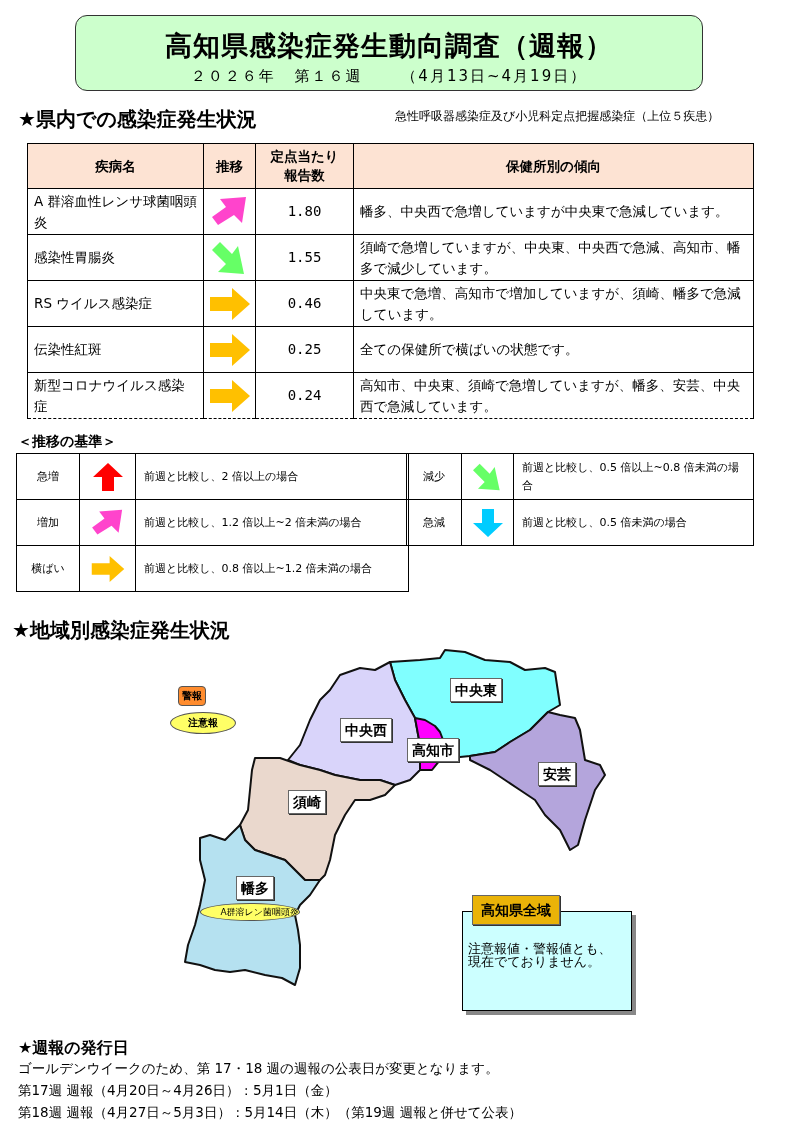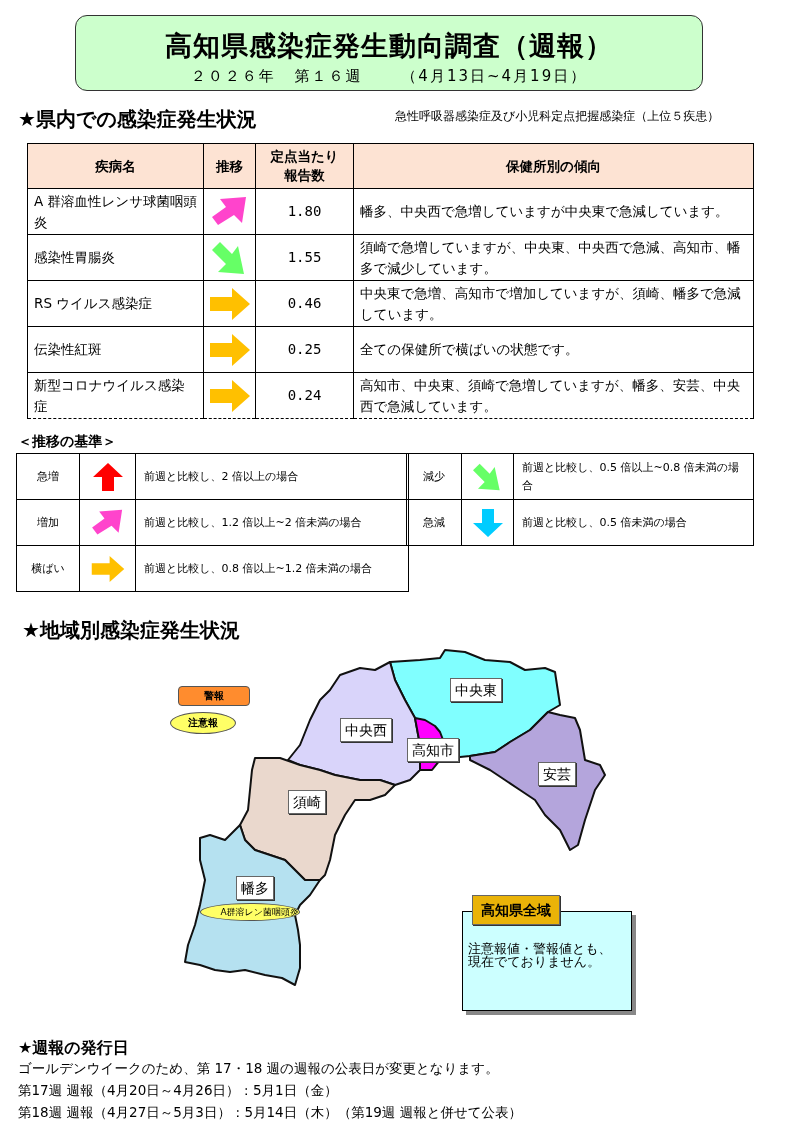--- a/index.html
+++ b/index.html
@@ -37,24 +37,24 @@
   table.legend td { border: 1.5px solid #000; height: 46px; vertical-align: middle; }
   table.legend td.lbl { text-align: center; }
   table.legend td.ic { text-align: center; }
   table.legend td.desc { padding: 0 8px; line-height: 18px; }
 
   .arrow { display: inline-block; vertical-align: middle; }
 
   .map { position: absolute; left: 120px; top: 640px; width: 520px; height: 370px; }
   .map-label {
     position: absolute; background: #fff; border: 1px solid #666; box-shadow: 1px 1px 0 #333;
-    font-size: 14px; font-weight: normal; padding: 2px 4px; line-height: 18px; white-space: nowrap;
+    font-size: 14px; font-weight: bold; padding: 2px 4px; line-height: 18px; white-space: nowrap;
   }
   .legend-warn {
-    position: absolute; left: 178px; top: 686px; width: 72px; height: 20px;
+    position: absolute; left: 178px; top: 686px; width: 28px; height: 20px;
     background: #ff8c2e; border: 1px solid #555; border-radius: 4px;
     font-size: 10px; font-weight: bold; text-align: center; line-height: 18px;
   }
   .legend-caution {
     position: absolute; left: 170px; top: 712px; width: 66px; height: 22px;
     background: #ffff66; border: 1px solid #555; border-radius: 50%;
     font-size: 10px; font-weight: bold; text-align: center; line-height: 20px;
   }
   .map-alert {
     position: absolute; left: 200px; top: 903px; width: 100px; height: 18px;
@@ -220,21 +220,21 @@
     <td class="ic">
       <svg class="arrow" width="30" height="28" viewBox="0 0 30 28">
             <polygon points="9,0 21,0 21,14 30,14 15,28 0,14 9,14" fill="#00ccff"></polygon>
           </svg>
     </td>
     <td class="desc">前週と比較し、0.5 倍未満の場合</td>
   </tr>
 </tbody>
   </table>
 
-<div class="sec-head" style="left:22px;top:617px">★地域別感染症発生状況</div>
+<div class="sec-head" style="left:12px;top:617px">★地域別感染症発生状況</div>
 
 <div class="legend-warn">警報</div>
 <div class="legend-caution">注意報</div>
 
 <svg class="map" viewBox="120 640 520 370" width="520" height="370" style="position:absolute;left:120px;top:640px">
   <g stroke="#111" stroke-width="2" stroke-linejoin="round">
 
     <polygon fill="#80ffff" points="390,662 420,660 440,658 445,650 465,652 485,660 510,662 525,670 545,668 555,672 560,705 548,712 530,730 510,742 495,752 470,756 450,758 440,752 430,730 415,718 405,700 395,680"></polygon>
 
     <polygon fill="#d9d4fa" points="340,675 360,668 375,670 390,662 395,680 405,700 415,718 420,745 420,770 410,780 395,785 380,780 360,780 335,775 320,770 300,765 288,760 300,745 310,720 320,700 330,690"></polygon>

